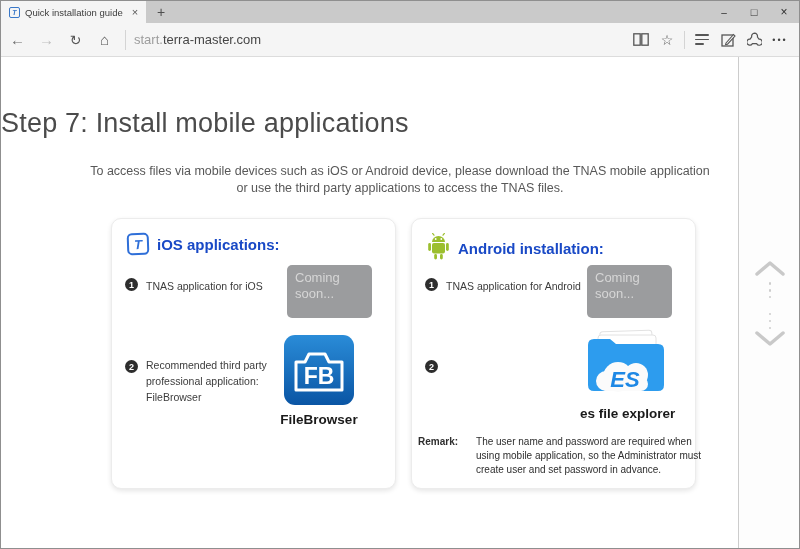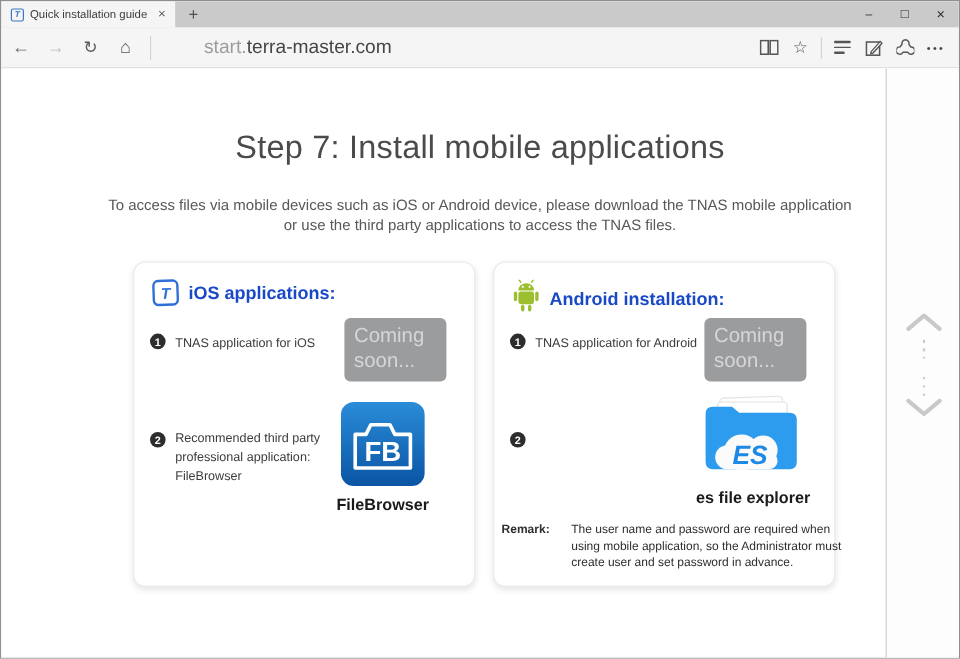--- a/index.html
+++ b/index.html
@@ -19,54 +19,54 @@
   .win-btn.max { font-size:11px; }
   .win-btn.close { font-size:12px; }
 
   
   .toolbar { height:34px; background:#f5f5f5; border-bottom:1px solid #dcdcdc; display:flex; align-items:center; padding:0 6px 0 2px; }
   .nav-btn { width:29px; height:30px; display:flex; align-items:center; justify-content:center; font-size:15px; color:#6d6d6d; }
   .nav-btn.fwd { color:#bfbfbf; }
   .nav-btn.refresh { font-size:14px; color:#585858; }
   .nav-btn.home { font-size:15px; color:#585858; }
   .addr-divider { width:1px; height:20px; background:#d4d4d4; margin:0 8px 0 6px; }
-  .addressbar { flex:1; display:flex; align-items:flex-start; font-size:16px;margin-left:36px; }
+  .addressbar { flex:1; display:flex; align-items:flex-start; font-size:13px; }
   .url-prefix { color:#9d9d9d; }
   .url-domain { color:#464646; }
   .tool-btn { width:26px; height:30px; display:flex; align-items:center; justify-content:center; color:#565656; font-size:14px; }
   .tool-divider { width:1px; height:18px; background:#d4d4d4; margin:0 4px; }
   .hub-lines { display:flex; flex-direction:column; gap:3px; }
   .hub-lines i { display:block; height:1.6px; background:#565656; border-radius:1px; }
   .hub-lines i:nth-child(1){ width:14px; } .hub-lines i:nth-child(2){ width:14px; } .hub-lines i:nth-child(3){ width:9px; }
   .more-dots { font-size:9px; letter-spacing:2px; color:#444; }
 
   
   .page { position:relative; height:492px; background:#fff; overflow:hidden; }
   .right-sep { position:absolute; left:737px; top:0; bottom:0; width:62px; border-left:1px solid #cccccc; background:#fdfdfd; }
   .scroller { position:absolute; left:746px; top:203px; width:46px; display:flex; flex-direction:column; align-items:center; }
   .dot { width:2.5px; height:2.5px; border-radius:50%; background:#cdcdcd; margin:2.2px 0; }
   .scroll-gap { height:10px; }
 
-  .page-title { margin-top:51px; text-align:center; font-size:27px; font-weight:300; color:#4b4b4b; letter-spacing:.2px; }
+  .page-title { margin-top:51px; text-align:left; font-size:27px; font-weight:300; color:#4b4b4b; letter-spacing:.2px; }
   .page-sub { margin:24px auto 0; max-width:625px; text-align:center; font-size:12.5px; line-height:1.38; color:#585858; }
 
   .cards { position:absolute; left:110px; top:161px; display:flex; gap:15px; }
   .card { width:285px; height:271px; background:#fff; border:1px solid #ececec; border-radius:10px; box-shadow:0 2px 5px rgba(0,0,0,.10); position:relative; }
 
   .card-header { position:absolute; left:15px; top:14px; display:flex; align-items:center; gap:8px; }
   .tnas-logo { width:22px; height:22px; border:2px solid #2f6fd8; border-radius:5px; color:#2f6fd8; font-size:13px; font-weight:bold; font-style:italic; display:flex; align-items:center; justify-content:center; transform:rotate(-2deg); }
   .card-header-label { color:#1949c6; font-weight:bold; font-size:15px; }
 
   .num { position:absolute; width:13px; height:13px; border-radius:50%; background:#2d2d2d; color:#fff; font-size:9px; font-weight:bold; display:flex; align-items:center; justify-content:center; }
   .num1 { left:13px; top:59px; }
   .num2 { left:13px; top:141px; }
   .item1-text { position:absolute; left:34px; top:61px; font-size:10.5px; color:#3c3c3c; white-space:nowrap; }
   .item2-text { position:absolute; left:34px; top:139px; width:142px; font-size:10.5px; line-height:1.5; color:#3c3c3c; }
 
-  .badge { position:absolute; left:175px; top:46px; width:85px; height:53px; background:#9b9c9e; border-radius:5px; color:#d6d6d6; font-size:17px; font-weight:300; line-height:1.22; padding:5px 8px; }
+  .badge { position:absolute; left:175px; top:46px; width:85px; height:53px; background:#9b9c9e; border-radius:5px; color:#d6d6d6; font-size:13px; font-weight:300; line-height:1.22; padding:5px 8px; }
 
   .app-block { position:absolute; text-align:center; }
   .app-block.fb { left:166px; top:116px; width:82px; }
   .app-block.es { left:168px; top:108px; width:92px; }
   .app-label { margin-top:3px; font-size:13.5px; font-weight:bold; color:#1a1a1a; white-space:nowrap; }
 
   .remark { position:absolute; left:6px; top:216px; display:flex; gap:18px; font-size:10px; line-height:1.4; color:#2e2e2e; }
   .remark b { white-space:nowrap; }
   .remark span { width:228px; display:block; }
 </style>

